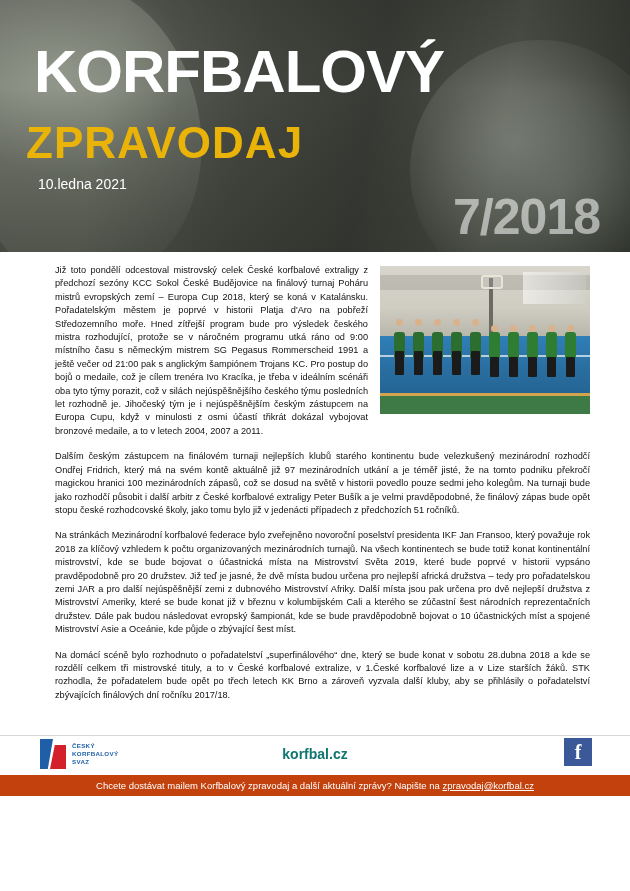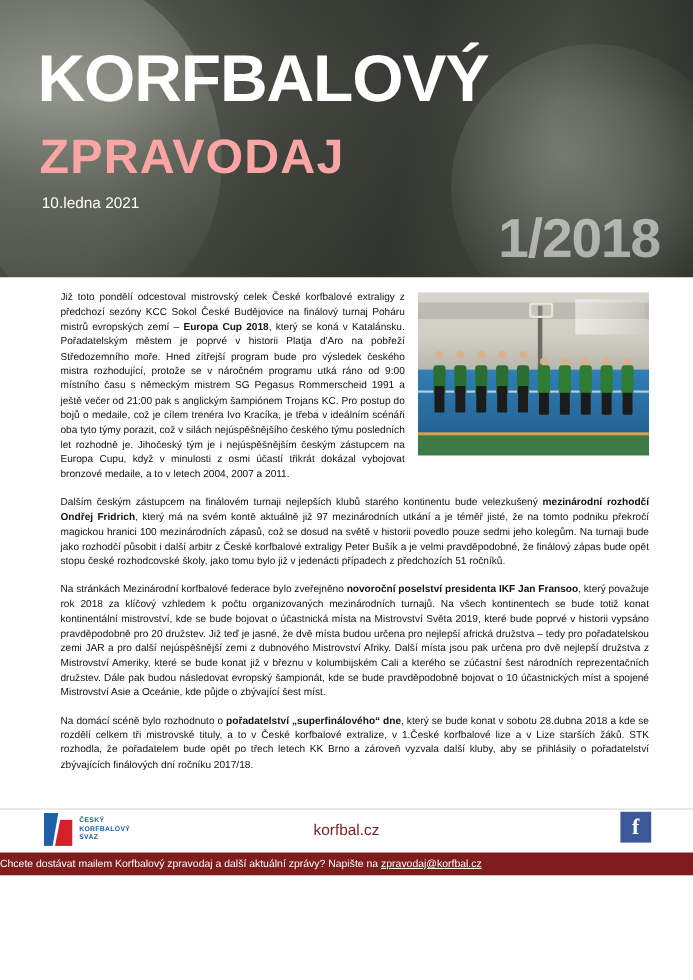--- a/index.html
+++ b/index.html
@@ -59,25 +59,25 @@
     left: 34px; top: 42px;
     font-size: 60px;
     line-height: 60px;
     font-weight: bold;
     color: #ffffff;
     letter-spacing: -1px;
     white-space: nowrap;
   }
   .title-sub {
     position: absolute;
-    left: 36px; top: 120px;
+    left: 26px; top: 120px;
     font-size: 44px;
     line-height: 46px;
     font-weight: bold;
-    color: #fca5a5;
+    color: #eab308;
     letter-spacing: 1px;
     white-space: nowrap;
   }
   .issue-date {
     position: absolute;
     left: 38px; top: 176px;
     font-size: 14px;
     color: #ffffff;
     font-weight: normal;
   }
@@ -216,64 +216,65 @@
     font-weight: bold;
     color: #1f5fa8;
     line-height: 8px;
     letter-spacing: 0.3px;
   }
   .site-link {
     position: absolute;
     left: 0; right: 0; top: 10px;
     text-align: center;
     font-size: 14px;
-    color: #7f1d1d;
-    font-weight: normal;
+    color: #0f766e;
+    font-weight: bold;
   }
   .fb-icon {
     position: absolute;
     right: 38px; top: 2px;
     width: 28px; height: 28px;
     background: #3b5998;
     color: #fff;
     font-size: 20px;
     font-weight: bold;
     font-family: "Liberation Serif", serif;
     text-align: center;
     line-height: 28px;
   }
   .footer-bar {
     position: absolute;
     left: 0; bottom: 0;
     width: 630px; height: 21px;
-    background: #7f1d1d;
+    background: #c2410c;
     color: #ffffff;
     font-size: 9.5px;
+    text-align: center;
     line-height: 21px;
   }
   .footer-bar a {
     color: #ffffff;
     text-decoration: underline;
   }
-  .bold { font-weight: bold; margin-top: 19px; }
+  .bold { font-weight: normal; margin-top: 19px; }
 </style>
 </head>
 <body>
 
 <div class="page">
 
   <div class="header">
     <div class="bg-photo"></div>
     <div class="bg-shape1"></div>
     <div class="bg-shape2"></div>
     <div class="vignette"></div>
     <div class="title-main">KORFBALOVÝ</div>
     <div class="title-sub">ZPRAVODAJ</div>
     <div class="issue-date">10.ledna 2021</div>
-    <div class="issue-number">1/2018</div>
+    <div class="issue-number">7/2018</div>
   </div>
 
   <div class="content">
 
     <div class="photo">
       <div class="gym-wall"></div>
       <div class="gym-wall-panel"></div>
       <div class="windows"></div>
       <div class="gym-floor"></div>
       <div class="floor-line1"></div>

